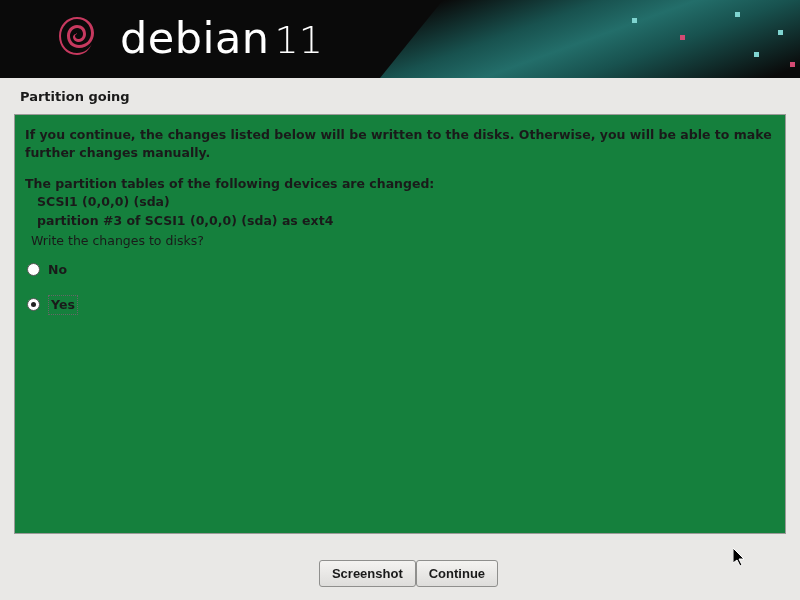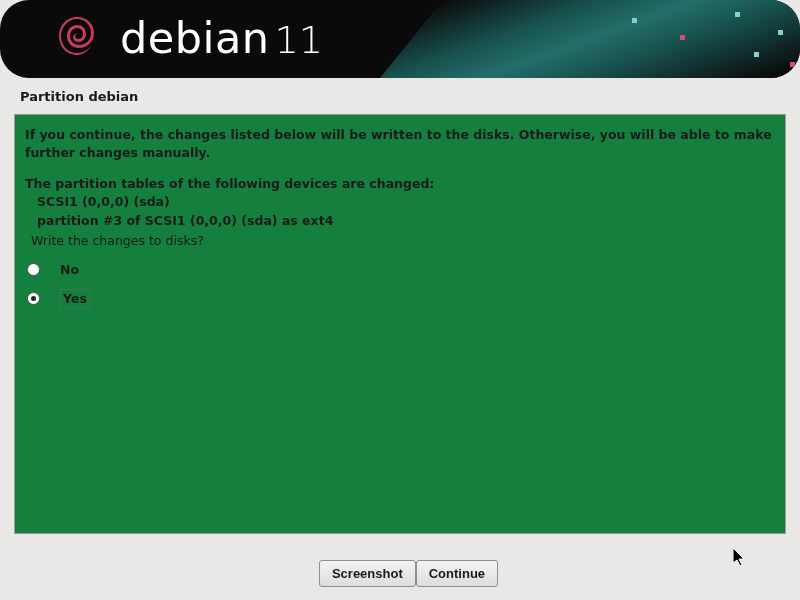--- a/index.html
+++ b/index.html
@@ -13,21 +13,20 @@
       font-family: "DejaVu Sans", "Liberation Sans", Arial, sans-serif;
       background: #e9e8e6;
       overflow: hidden;
       position: relative;
     }
     .header {
       height: 78px;
       background: #0a0a0a;
       position: relative;
       overflow: hidden;
-      border-radius: 29px;
     }
     .header-gradient {
       position: absolute;
       top: 0;
       right: 0;
       width: 420px;
       height: 78px;
       background: linear-gradient(160deg, #0a0a0a 10%, #18524f 35%, #236e6a 50%, #18524f 65%, #0a0a0a 95%);
       clip-path: polygon(15% 0, 100% 0, 100% 100%, 0 100%);
     }
@@ -91,22 +90,23 @@
       padding-left: 12px;
     }
     .prompt {
       margin-top: 2px;
       margin-bottom: 6px;
       padding-left: 6px;
     }
     .radio-row {
       display: flex;
       align-items: center;
-      gap: 20px;
+      gap: 8px;
       padding: 5px 2px;
+      margin-top: 6px;
     }
     .radio {
       width: 13px;
       height: 13px;
       border: 1px solid #555;
       border-radius: 50%;
       background: #fff;
       position: relative;
       flex-shrink: 0;
     }
@@ -175,21 +175,21 @@
   <div class="logo-container">
     <svg class="swirl" viewBox="0 0 50 50">
       <path d="M25 4 C15 4 7 12 7 23 C7 33 14 42 25 42 C32 42 38 37 40 30 C38 36 32 40 25 40 C16 40 9 33 9 23 C9 14 16 6 25 6 C33 6 39 12 39 20 C39 27 34 32 27 32 C22 32 18 28 18 23 C18 19 21 15 25 15 C28 15 31 17 31 21 C31 24 29 26 26 26 C25 26 23 25 23 23 C23 22 24 21 25 21 C25 20 24 20 24 21 C22 21 21 23 21 24 C21 27 24 29 27 29 C31 29 34 25 34 21 C34 15 30 12 25 12 C19 12 15 17 15 23 C15 30 20 35 27 35 C36 35 42 28 42 20 C42 11 35 4 25 4 Z" fill="#c7395f"></path>
     </svg>
     <div>
       <span class="brand-text">debian</span><span class="brand-version">11</span>
     </div>
   </div>
 </div>
 
-<div class="page-title">Partition debian</div>
+<div class="page-title">Partition going</div>
 
 <div class="content-box">
   <div class="bold">If you continue, the changes listed below will be written to the disks. Otherwise, you will be able to make further changes manually.</div>
 
   <div class="bold mt">The partition tables of the following devices are changed:</div>
   <div class="bold indent">SCSI1 (0,0,0) (sda)</div>
 
   <div class="bold indent">partition #3 of SCSI1 (0,0,0) (sda) as ext4</div>
 
   <div class="prompt">Write the changes to disks?</div>

